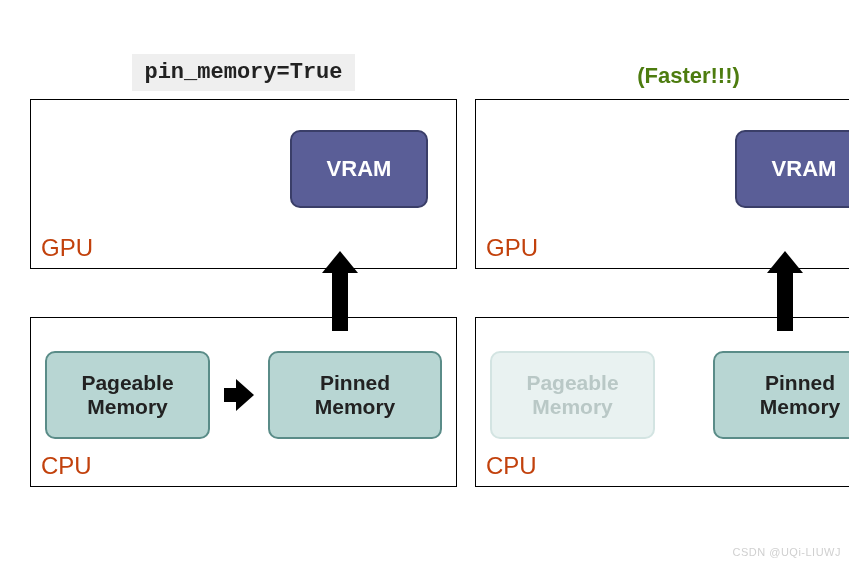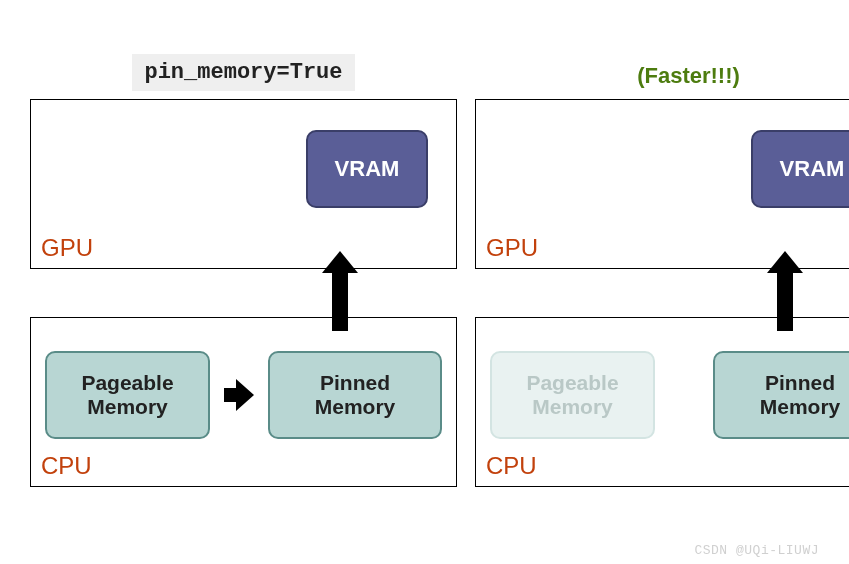--- a/index.html
+++ b/index.html
@@ -76,21 +76,21 @@
     align-items: center;
     justify-content: center;
     text-align: center;
     font-weight: bold;
     line-height: 1.15;
   }
   .vram {
     background: #5a5e97;
     border: 2px solid #3a3e68;
     color: #ffffff;
-    width: 122px;
+    width: 138px;
     height: 78px;
     font-size: 22px;
   }
   .mem {
     background: #b8d6d3;
     border: 2px solid #5a8c88;
     color: #222;
     width: 165px;
     height: 88px;
     font-size: 21px;
@@ -139,26 +139,25 @@
     border-right: 18px solid transparent;
     border-bottom: 22px solid #000;
   }
   .v-arrow .shaft {
     width: 16px;
     flex: 1;
     background: #000;
   }
   .watermark {
     position: absolute;
-    right: 30px;
+    right: 8px;
     bottom: 6px;
-    font-size: 13px;
+    font-size: 11px;
     color: #d0d0d0;
     letter-spacing: 0.5px;
-    font-family: Liberation Mono, monospace;
   }
 </style>
 </head>
 <body>
 
 <div class="columns">
 
   <div class="col">
     <div style="height:34px"></div>
     <div class="title-box">

